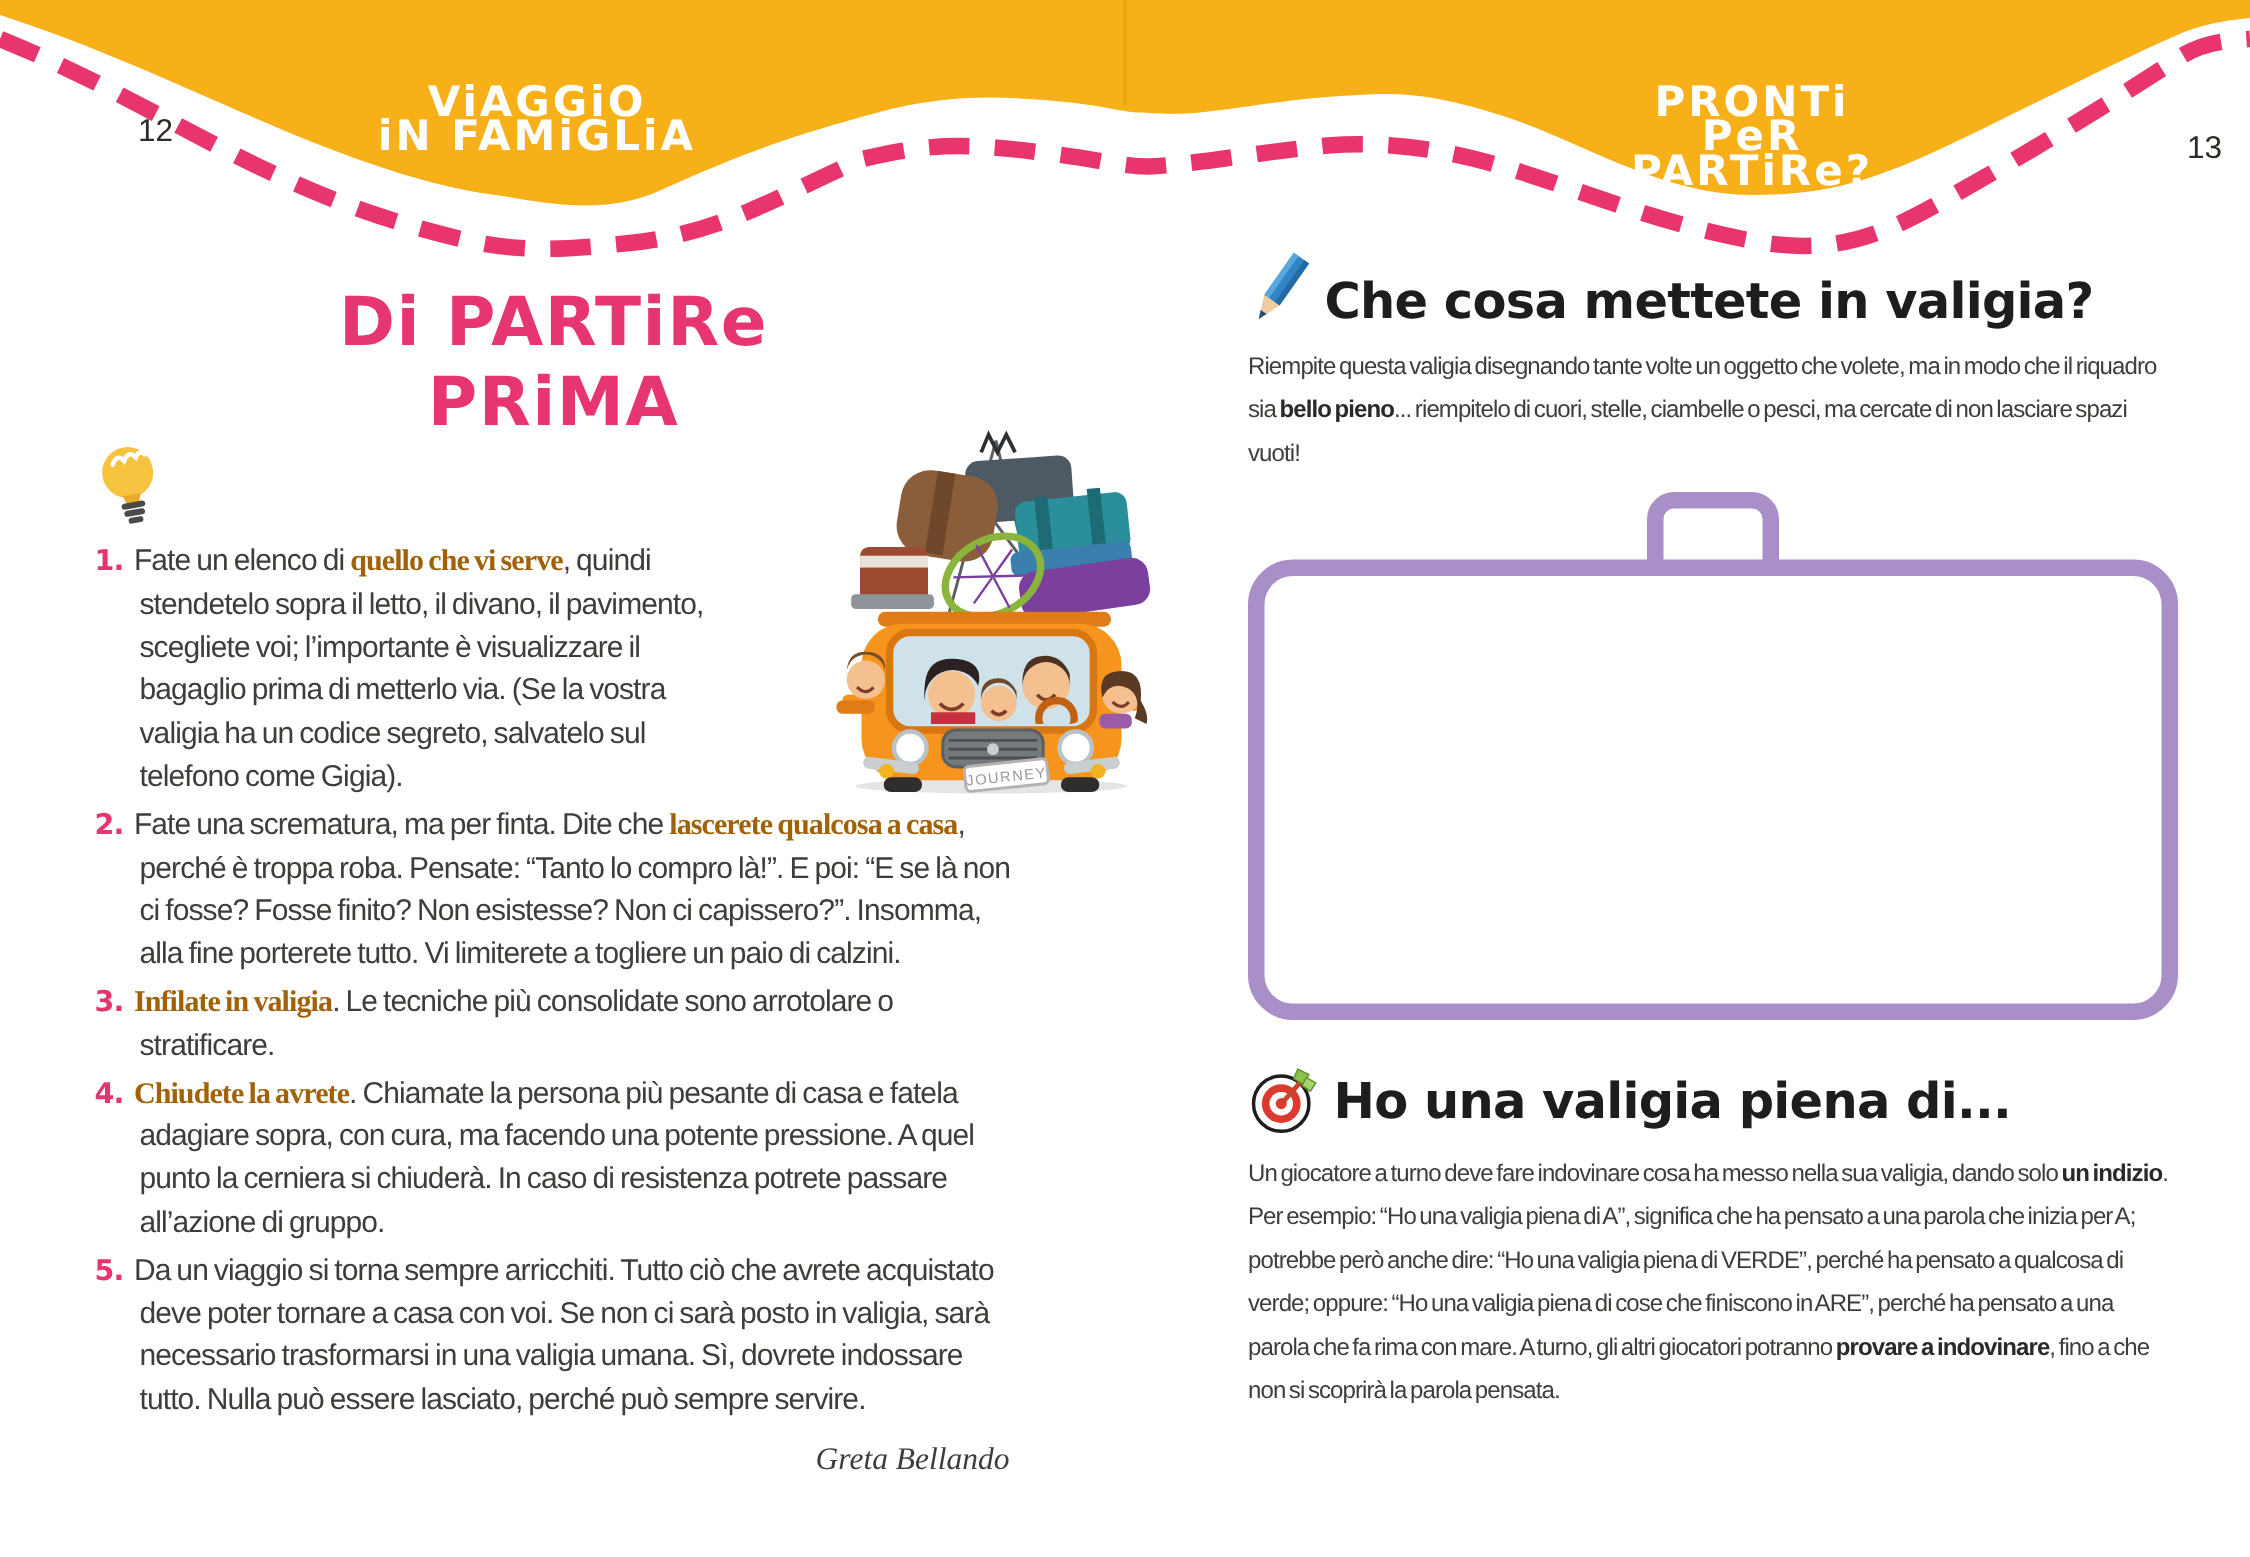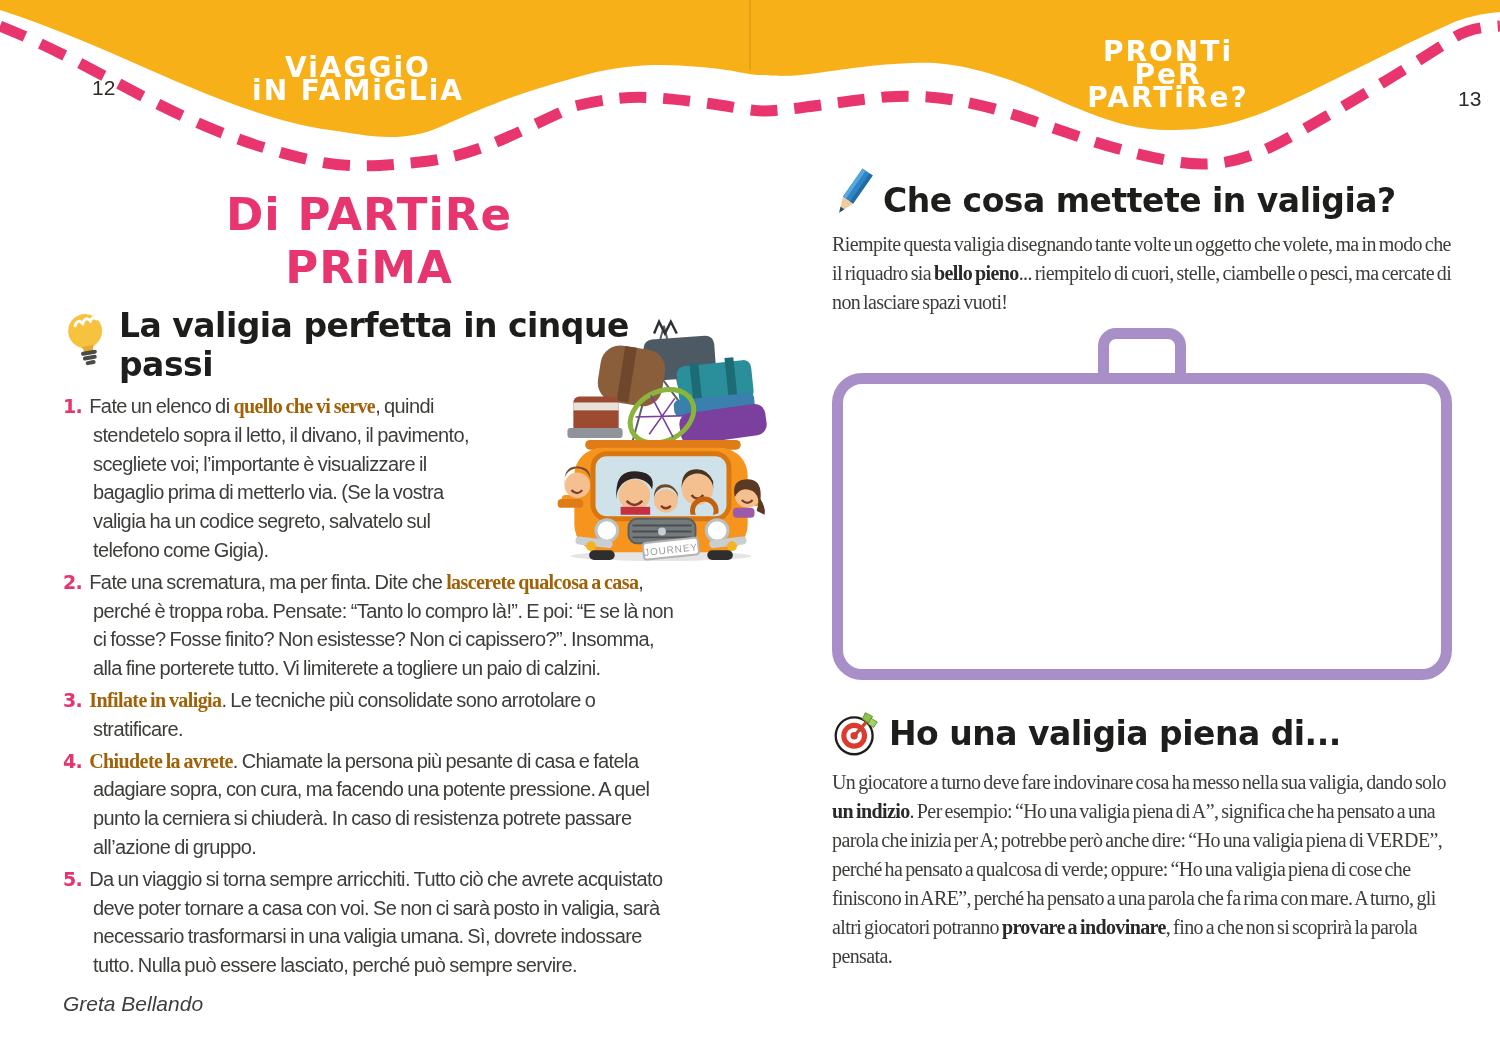--- a/index.html
+++ b/index.html
@@ -13,21 +13,21 @@
 
   
   #band{left:0;top:0;width:1500px;height:260px;}
 
   .chapter{
     color:#ffffff;text-align:center;
     font-family:"DejaVu Sans", sans-serif;
     font-weight:bold;font-size:28px;line-height:23px;letter-spacing:2px;
   }
   #chapter-left{left:248px;top:56px;width:220px;}
-  #chapter-right{left:1053px;top:40px;width:230px;}
+  #chapter-right{left:1053px;top:56px;width:230px;}
   .pagenum{font-size:21px;color:#2f2b26;font-family:"Liberation Sans",sans-serif;margin-left:32px;}
   #pagenum-left{left:60px;top:76px;}
   #pagenum-right{left:1426px;top:87px;}
 
   
   #left-col{left:63px;top:188px;width:612px;}
   .page-title{
     text-align:center;color:#e6356f;
     font-family:"DejaVu Sans", sans-serif;
     font-weight:bold;font-size:45px;line-height:53px;letter-spacing:1px;
@@ -46,32 +46,32 @@
   }
   .steps .li{padding-left:30px;text-indent:-30px;margin-bottom:3px;}
   .steps .num{color:#e6346d;font-weight:bold;padding-right:7px;font-family:"DejaVu Sans",sans-serif;font-size:19px;}
   .steps b{color:#a16207;font-family:Liberation Serif, serif;}
   .float-car{
     float:right;width:168px;height:252px;margin:-84px 0 6px 12px;
     position:relative;
   }
   .float-car svg{position:absolute;left:40px;top:-2px;}
   .author{
-    clear:none;font-style:italic;font-size:21px;
-    color:#3f3d3a;margin-top:12px;padding-right:2px;
+    clear:none;text-align:right;font-style:italic;font-size:21px;
+    color:#3f3d3a;margin-top:12px;padding-right:2px;font-family:Liberation Serif, serif;
   }
 
   
   #right-col{left:832px;top:178px;width:620px;}
   .act-head{display:flex;align-items:center;gap:9px;}
   .pencil{width:42px;height:56px;margin-top:-12px;flex:0 0 auto;}
   .target{width:48px;height:54px;flex:0 0 auto;}
   .para{
-    margin-top:8px;font-size:20px;line-height:29px;color:#3f3d3a;
-    letter-spacing:-0.6px;word-spacing:-1.5px;font-family:Liberation Serif, serif;
+    margin-top:8px;font-size:16px;line-height:29px;color:#3f3d3a;
+    letter-spacing:-0.6px;word-spacing:-1.5px;
   }
   .para b{color:#2b2927;}
 
   .suitcase{position:relative;margin-top:56px;}
   .handle{
     position:absolute;top:-45px;left:50%;margin-left:-44px;
     width:66px;height:56px;
     border:11px solid #a98fc7;border-radius:18px;
   }
   .case{
@@ -137,21 +137,20 @@
     <svg class="bulb" viewBox="0 0 46 58" aria-hidden="true">
       <g transform="rotate(-10 23 26)">
         <circle cx="23" cy="21" r="17" fill="#f7c23e"></circle>
         <path d="M14,14 q4,-7 8,-1 q4,-7 8,-1 q3,-5 6,-1" fill="none" stroke="#ffffff" stroke-width="3" stroke-linecap="round"></path>
         <path d="M17,36 h12 l-2,6 h-8 z" fill="#e9a92c"></path>
         <rect x="15" y="41" width="16" height="4" rx="2" fill="#4a4a48"></rect>
         <rect x="16" y="46" width="14" height="4" rx="2" fill="#4a4a48"></rect>
         <rect x="18" y="51" width="10" height="4" rx="2" fill="#4a4a48"></rect>
       </g>
     </svg>
-    <span class="hd">La valigia perfetta in cinque passi</span>
   </div>
 
   <div class="steps">
     <div class="float-car">
       <svg width="228" height="256" viewBox="0 0 230 260" aria-hidden="true">
         <defs>
           <clipPath id="ws">
               <rect x="50" y="154" width="130" height="58" rx="13"></rect>
             </clipPath>
         </defs>

